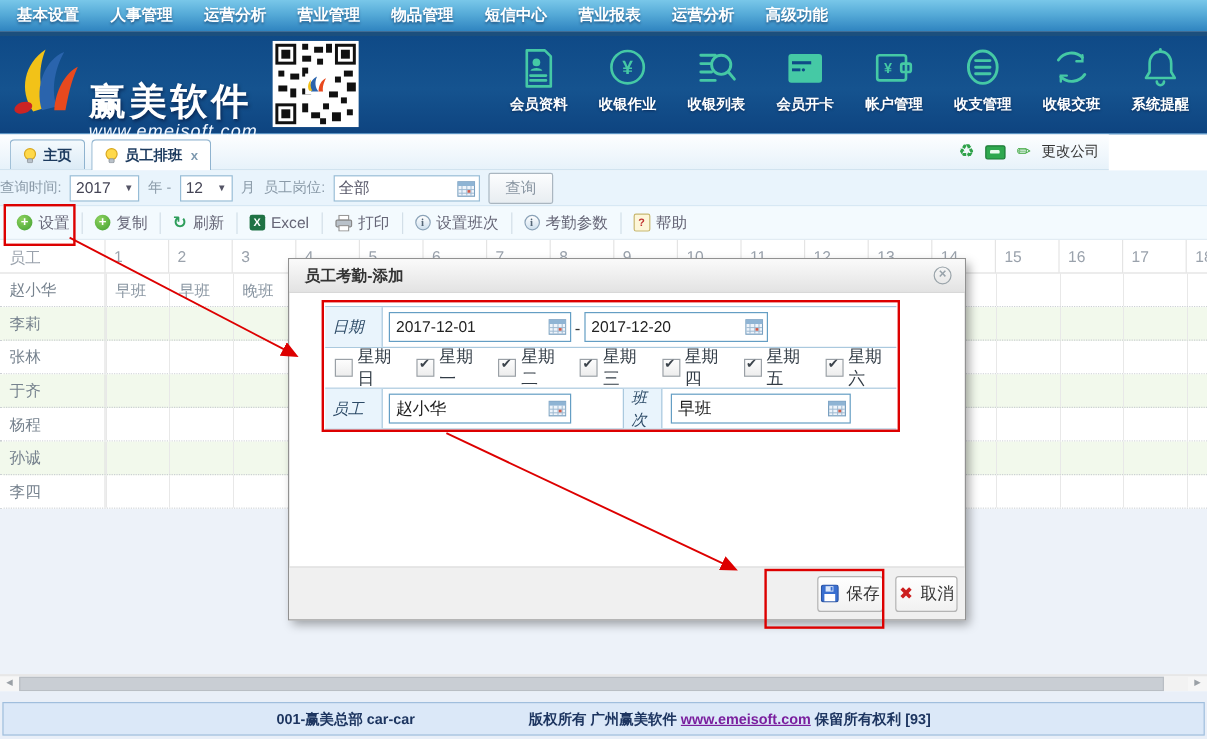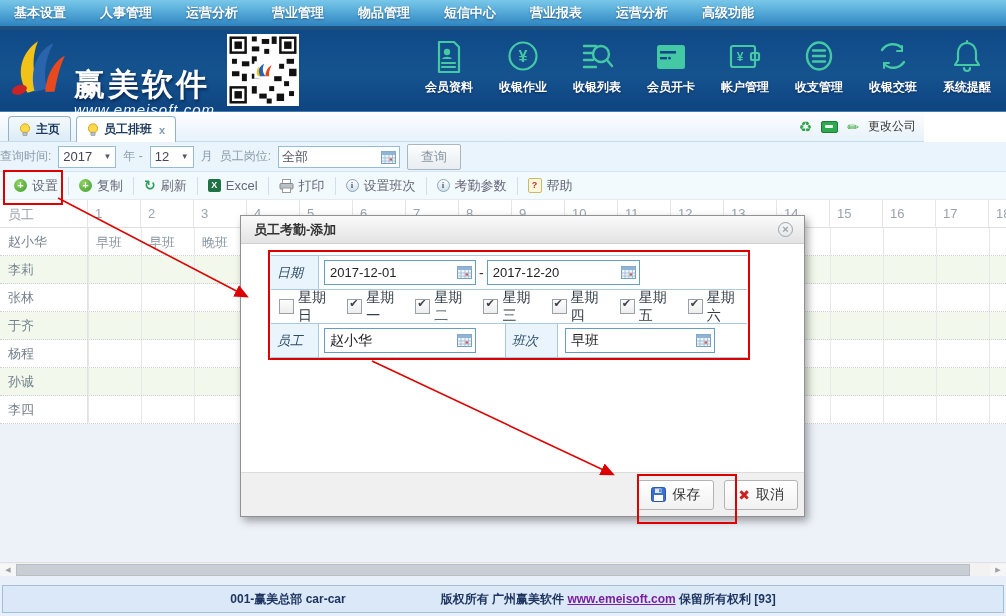--- a/index.html
+++ b/index.html
@@ -2,21 +2,21 @@
 <html><head>
 <meta charset="utf-8">
 <style>
   html,body{margin:0;padding:0;}
   body{font-family:"Liberation Sans","DejaVu Sans",sans-serif;}
   .app{position:relative;width:1006px;height:616px;overflow:hidden;background:#fff;}
 
   
   .menubar{position:absolute;left:0;top:0;width:1006px;height:26px;
     background:linear-gradient(#79c7e9,#56abd8 45%,#2f84c0);
-    display:flex;align-items:center;gap:34px;padding-left:14px;box-sizing:border-box;}
+    display:flex;align-items:center;gap:26px;padding-left:14px;box-sizing:border-box;}
   .menubar span{color:#fff;font-size:13px;font-weight:bold;text-shadow:0 1px 2px rgba(0,20,60,.45);cursor:pointer;}
   .menustrip{position:absolute;left:0;top:26px;width:1006px;height:4px;background:#1c4f7d;}
 
   
   .header{position:absolute;left:0;top:30px;width:1006px;height:82px;
     background:linear-gradient(#0f4a87,#15538f 55%,#0e4480);border-bottom:1px solid #3c7fb9;box-sizing:border-box;}
   .logo{position:absolute;left:6px;top:6px;}
   .brand{position:absolute;left:74px;top:11px;color:#fff;margin-top:28px;}
   .brand .bname{font-size:31px;font-weight:bold;letter-spacing:3px;line-height:32px;text-shadow:1px 2px 3px rgba(0,0,30,.5);}
   .brand .burl{font-size:15px;font-style:italic;color:#eef6ff;letter-spacing:1px;}
@@ -120,21 +120,21 @@
   .picker svg{position:absolute;right:3px;top:4px;}
   .picker.dateval{font-family:Liberation Sans, sans-serif;font-size:13px;}
   .dash{margin:0 3px;color:#333;font-size:14px;}
   .cbitem{display:flex;align-items:center;gap:4px;margin-right:9px;font-size:14px;color:#323c46;}
   .cb{width:13px;height:13px;border:1px solid #9aa0a6;background:linear-gradient(#fdfdfd,#ededed);
     position:relative;cursor:pointer;flex:none;}
   .cb.checked::after{content:"✔";position:absolute;left:1px;top:-3px;font-size:11px;color:#3c444c;}
   .dfoot{position:absolute;left:0;bottom:0;width:100%;height:44px;background:#f0f0f0;border-top:1px solid #dcdcdc;
     box-sizing:border-box;display:flex;align-items:center;justify-content:flex-end;gap:10px;padding-right:6px;}
   .dlgbtn{height:30px;border:1px solid #b4b4b4;border-radius:3px;background:linear-gradient(#ffffff,#f1f1f1);
-    display:flex;align-items:center;gap:6px;padding:0 13px;font-size:14px;color:#333;cursor:pointer;box-sizing:border-box;text-align:right;}
+    display:flex;align-items:center;gap:6px;padding:0 2px;font-size:14px;color:#333;cursor:pointer;box-sizing:border-box;text-align:right;}
   .xmark{color:#cc1f1f;font-size:14px;font-weight:bold;}
 
   
   .annobox{position:absolute;border:2px solid #dd0000;z-index:40;pointer-events:none;}
   .annoarrows{position:absolute;left:0;top:0;z-index:41;pointer-events:none;}
 </style>
 </head>
 <body>
 
 <svg width="0" height="0" style="position:absolute">
@@ -503,21 +503,21 @@
         </span>
       </div>
       <div class="frow">
         <div class="flabel">员工</div>
         <div class="picker" style="width:152px;margin-left:5px">
           <span>赵小华</span>
           <svg width="15" height="15" viewBox="0 0 15 15">
               <use href="#cal"></use>
             </svg>
         </div>
-        <div class="flabel" style="width:53px;margin-left:29px;border-left:1px solid #aac9de">班次</div>
+        <div class="flabel" style="width:33px;margin-left:43px;border-left:1px solid #aac9de">班次</div>
         <div class="picker" style="width:150px;margin-left:7px">
           <span>早班</span>
           <svg width="15" height="15" viewBox="0 0 15 15">
               <use href="#cal"></use>
             </svg>
         </div>
       </div>
     </div>
 
     <div class="dfoot">

